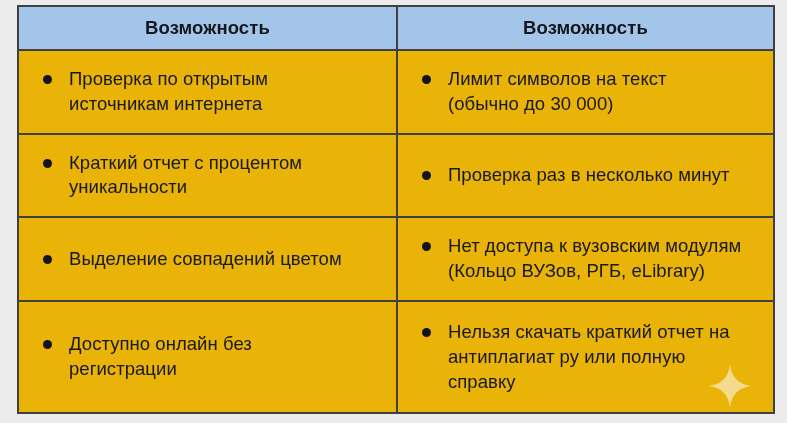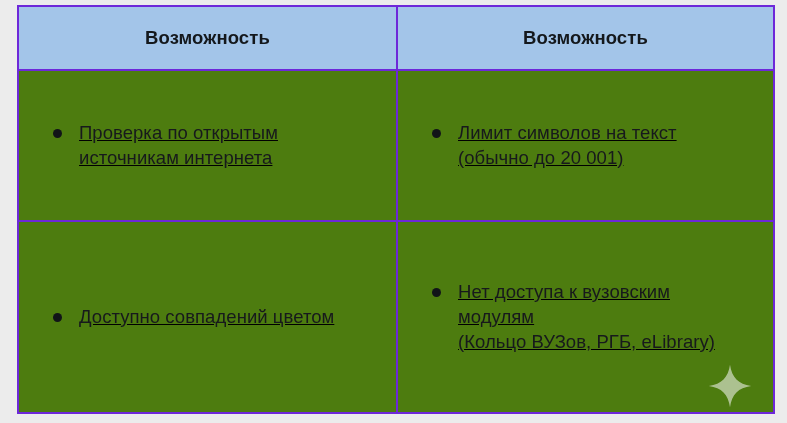--- a/index.html
+++ b/index.html
@@ -38,41 +38,40 @@
   table.cmp {
     width: 100%;
     height: 100%;
     border-collapse: collapse;
     table-layout: fixed;
     background: #ececec;
   }
 
   table.cmp th,
   table.cmp td {
-    border: 2px solid #6d28d9;
+    border: 2px solid #404040;
     vertical-align: middle;
-    padding: 12px;
+    padding: 2px;
   }
 
   table.cmp col.c1 { width: 379px; }
   table.cmp col.c2 { width: 377px; }
 
   thead th {
     background: #a3c5e9;
     height: 38px;
     text-align: center;
     font-size: 18.5px;
     font-weight: bold;
     color: #14181c;
     letter-spacing: 0.1px;
   }
 
   tbody td {
-    background: #4d7c0f;
-    text-decoration: underline;
+    background: #eab308;
   }
 
   .cell {
     display: flex;
     align-items: flex-start;
     padding: 9px 10px 9px 22px;
     box-sizing: border-box;
   }
 
   .bullet {
@@ -122,43 +121,75 @@
           <div class="cell">
             <span class="bullet"></span>
             <span class="cell-text">Проверка по открытым
 источникам интернета</span>
           </div>
         </td>
         <td>
           <div class="cell">
             <span class="bullet"></span>
             <span class="cell-text">Лимит символов на текст
-(обычно до 20 001)</span>
+(обычно до 30 000)</span>
           </div>
         </td>
       </tr>
-
 
       <tr>
         <td>
           <div class="cell">
             <span class="bullet"></span>
-            <span class="cell-text">Доступно совпадений цветом</span>
+            <span class="cell-text">Краткий отчет с процентом
+уникальности</span>
+          </div>
+        </td>
+        <td>
+          <div class="cell">
+            <span class="bullet"></span>
+            <span class="cell-text">Проверка раз в несколько минут</span>
+          </div>
+        </td>
+      </tr>
+
+      <tr>
+        <td>
+          <div class="cell">
+            <span class="bullet"></span>
+            <span class="cell-text">Выделение совпадений цветом</span>
           </div>
         </td>
         <td>
           <div class="cell">
             <span class="bullet"></span>
             <span class="cell-text">Нет доступа к вузовским модулям
 (Кольцо ВУЗов, РГБ, eLibrary)</span>
           </div>
         </td>
       </tr>
 
 
+      <tr>
+        <td>
+          <div class="cell">
+            <span class="bullet"></span>
+            <span class="cell-text">Доступно онлайн без
+регистрации</span>
+          </div>
+        </td>
+        <td>
+          <div class="cell">
+            <span class="bullet"></span>
+            <span class="cell-text">Нельзя скачать краткий отчет на
+антиплагиат ру или полную
+справку</span>
+          </div>
+        </td>
+      </tr>
 
     </tbody>
   </table>
 </div>
 
 <svg class="watermark" viewBox="0 0 100 100">
   <path d="M50 4 C54 32 68 46 96 50 C68 54 54 68 50 96 C46 68 32 54 4 50 C32 46 46 32 50 4 Z" fill="#fbfbfb"></path>
 </svg>
 
 </body></html>

